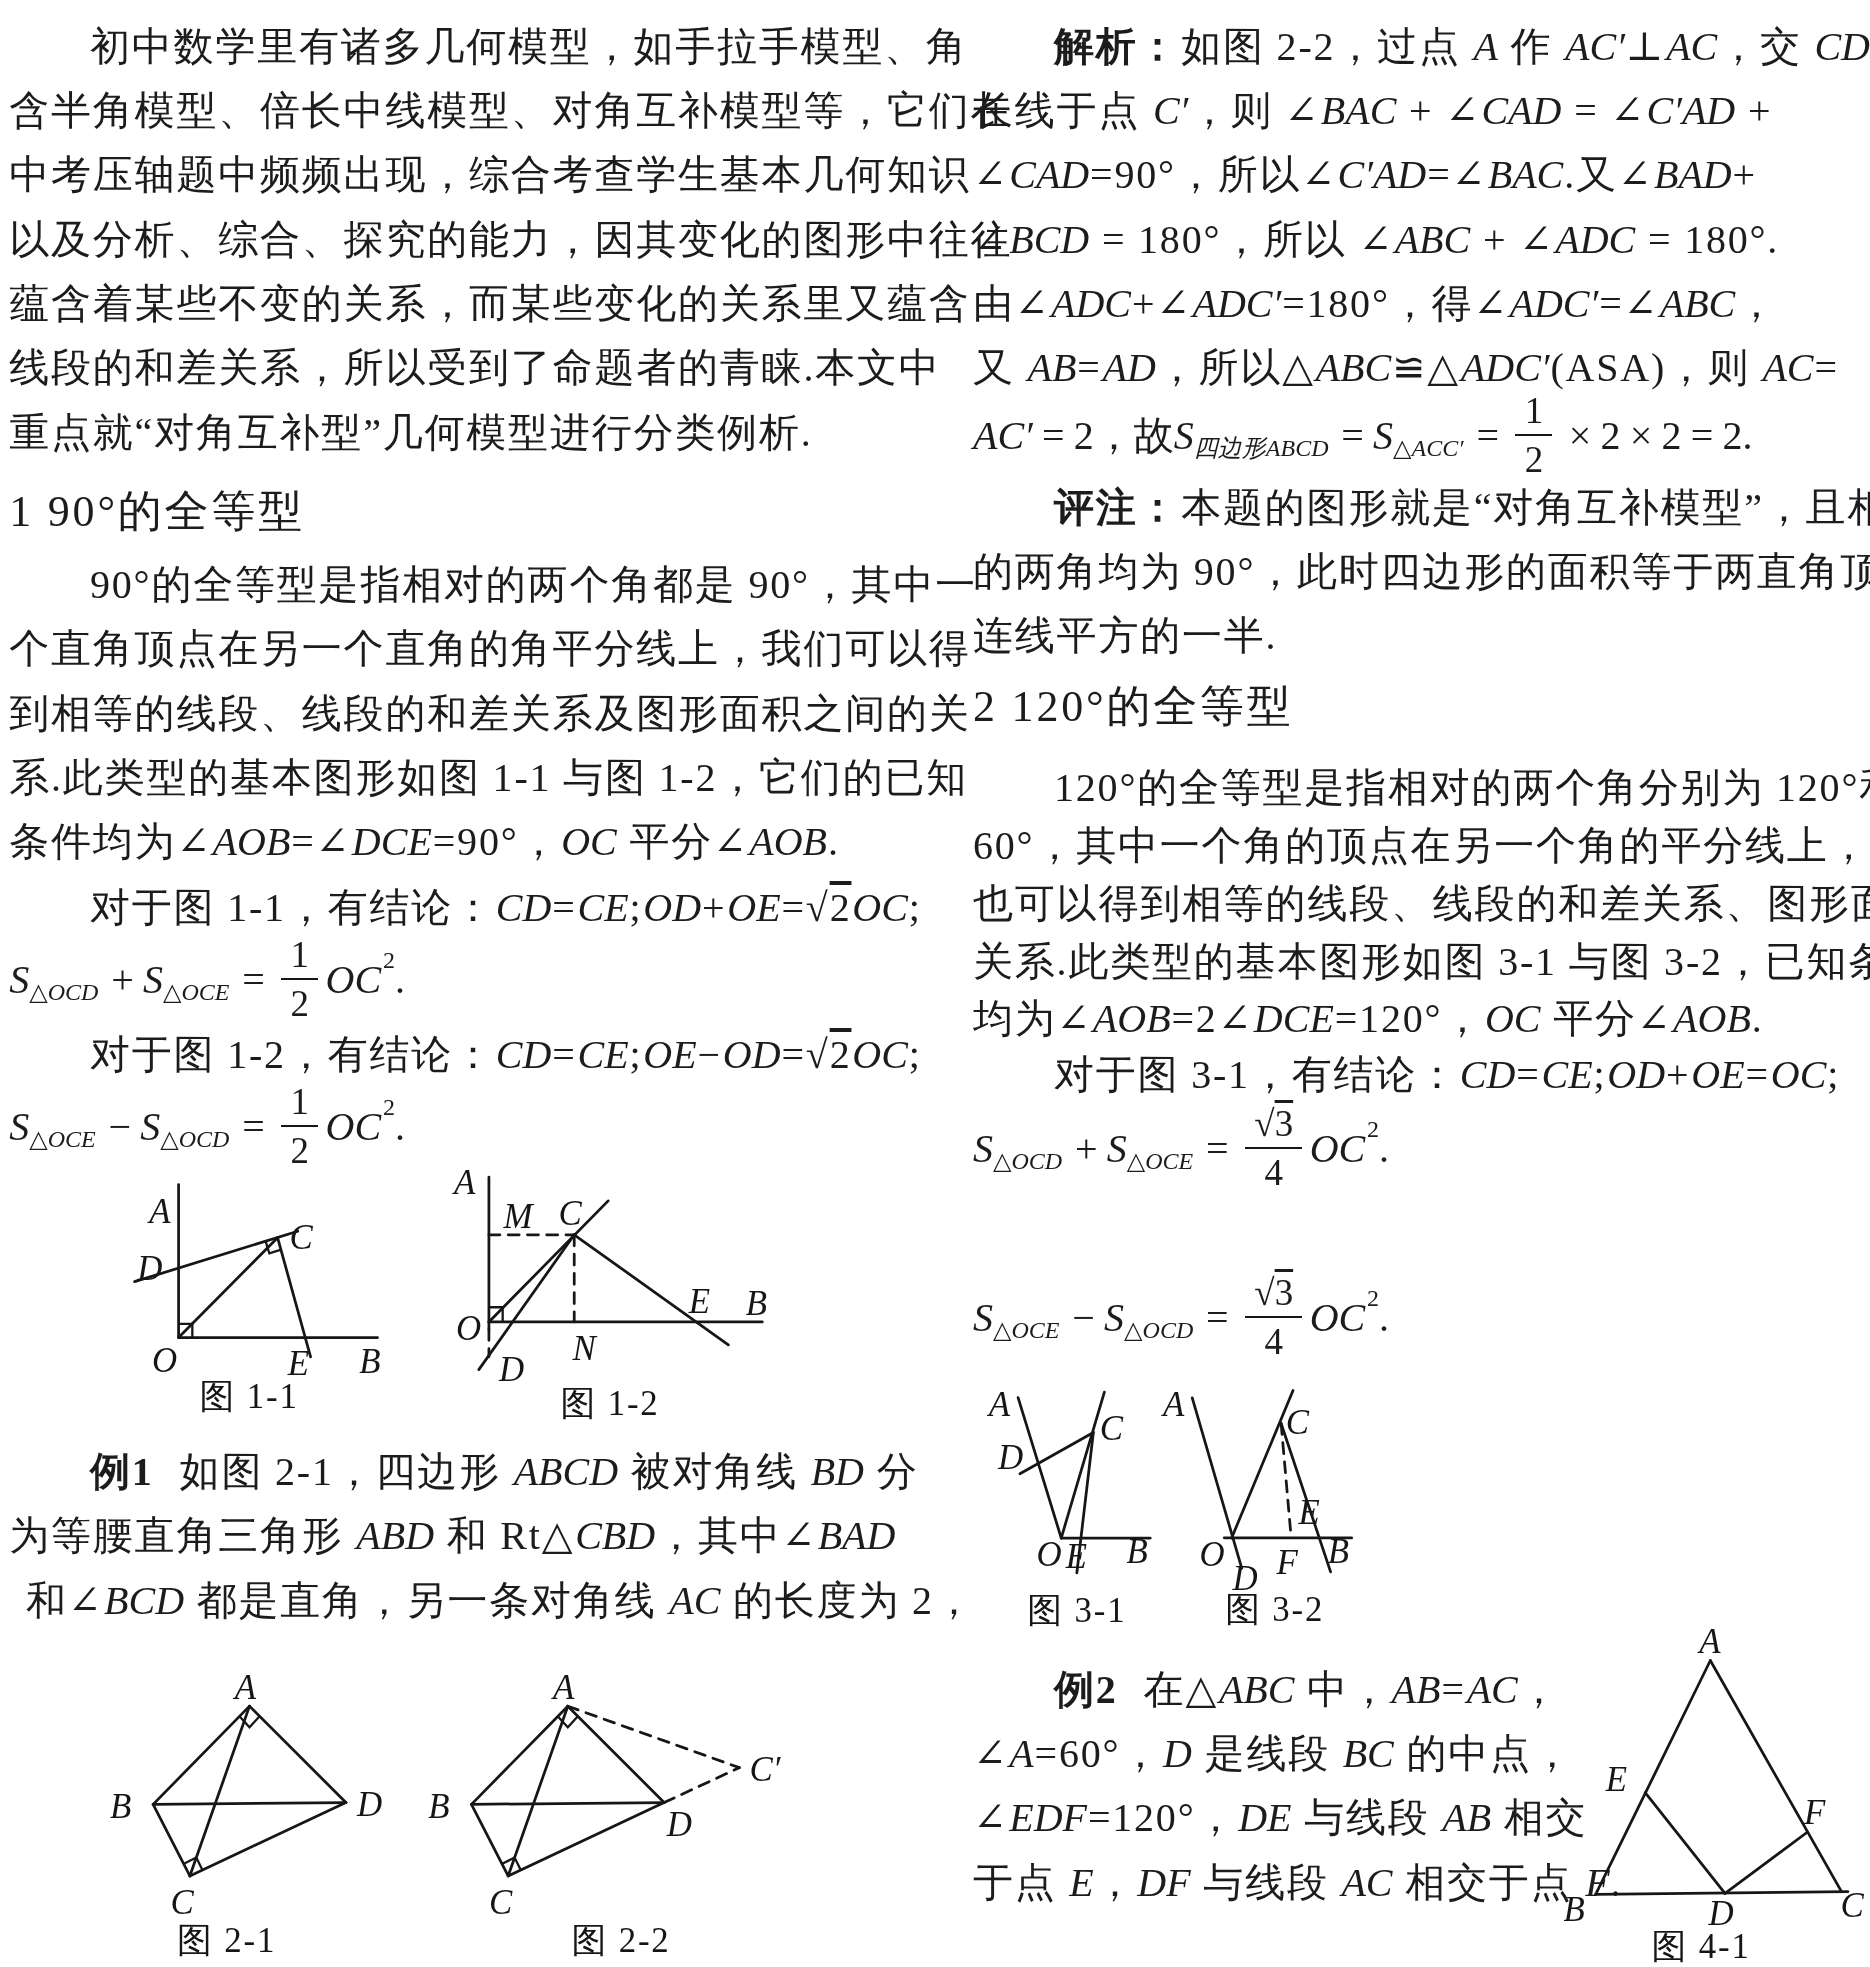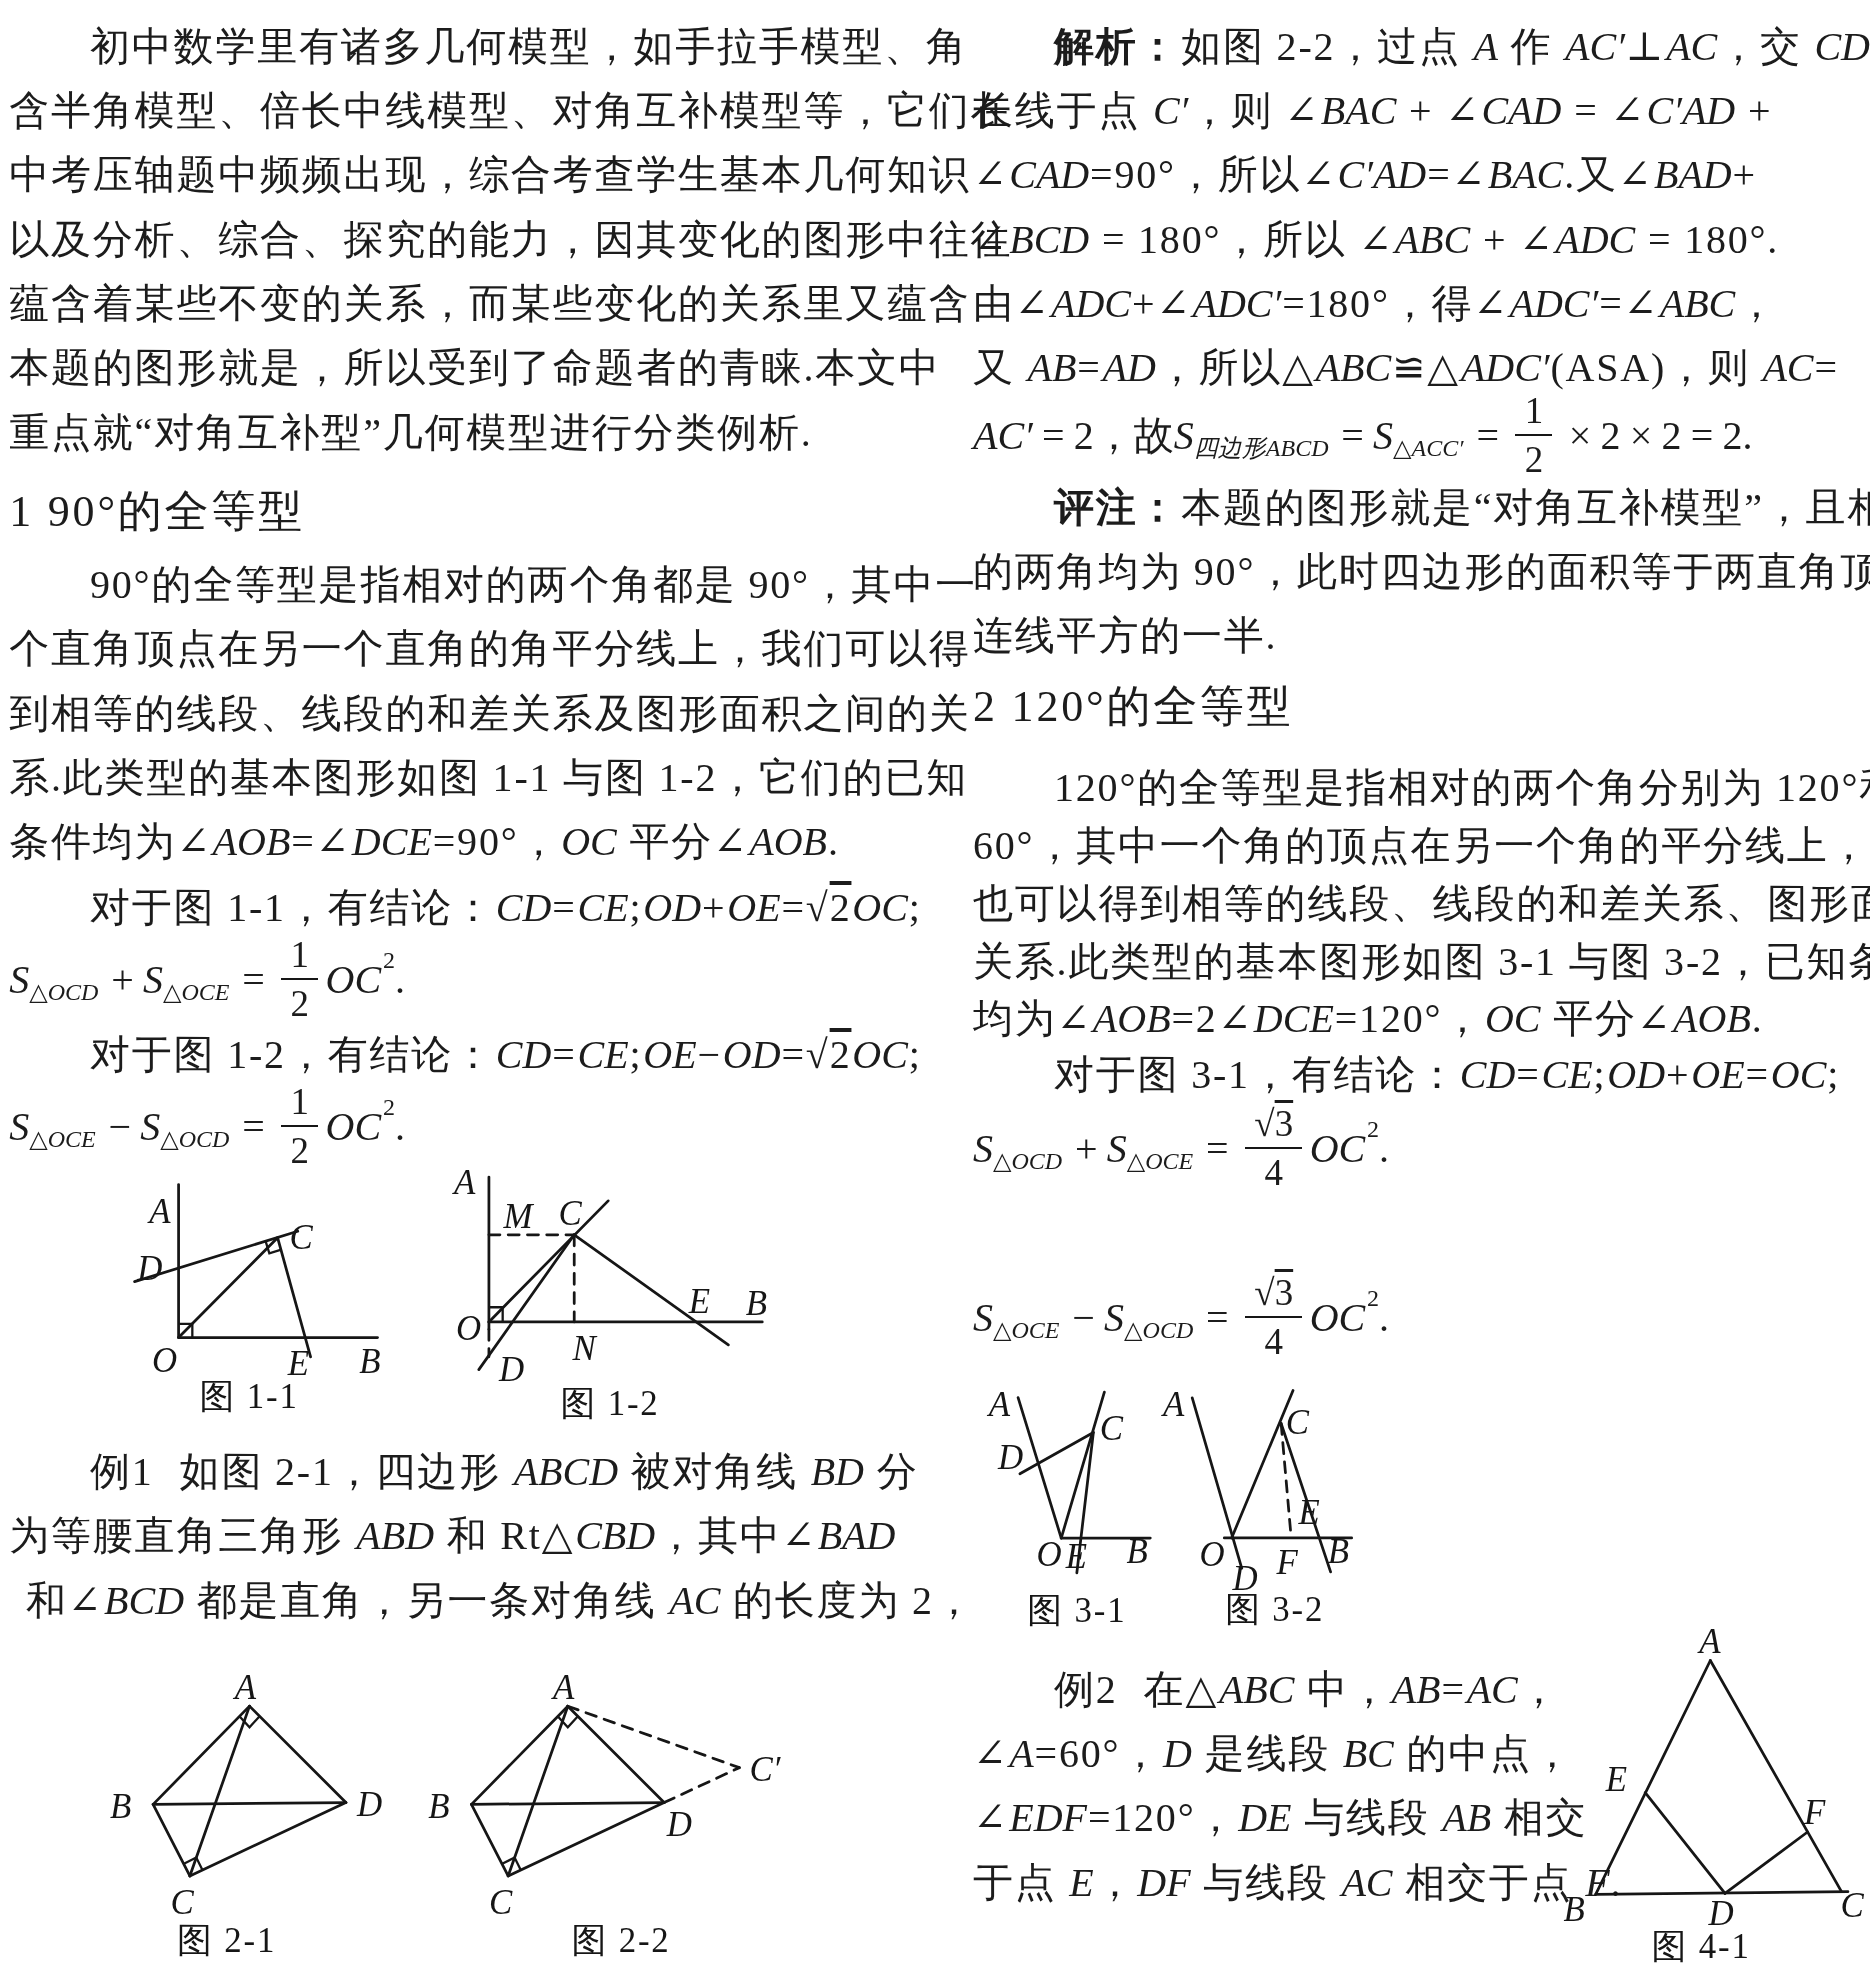--- a/index.html
+++ b/index.html
@@ -2,21 +2,21 @@
 <html style="font-size:14.7px"><head>
 <meta charset="utf-8">
 <style>
   html,body{margin:0;padding:0;background:#e8e8e8;}
   .page{position:relative;width:1871px;height:1968px;background:#ffffff;overflow:hidden;
         font-family:"Liberation Serif","DejaVu Serif",serif;color:#1c1c1c;}
   .tl{position:absolute;font-size:40px;line-height:46px;white-space:nowrap;letter-spacing:1.8px;}
   .tl i{font-style:italic;letter-spacing:0px;padding:0 0.9px;}
   .rad{text-decoration:overline;}
   .hd{position:absolute;font-size:44px;font-weight:normal;white-space:nowrap;letter-spacing:2.8px;}
-  b.lab{font-weight:normal;margin-right:26px;}
+  b.lab{font-weight:bold;margin-right:26px;}
   b.lab2{font-weight:bold;margin-right:1.8px;}
   .formula{position:absolute;display:flex;align-items:center;font-size:40px;white-space:nowrap;}
   .formula i{font-style:italic;}
   .fsub{font-size:24px;vertical-align:baseline;position:relative;top:13px;font-style:italic;margin-right:3.7px;}
   .fsub i{font-style:italic;}
   .fsup{font-size:24px;position:relative;top:-18.4px;margin-left:1.8px;}
   .fop{font-style:normal;margin:0 9.2px;}
   .ftxt{font-style:normal;}
   .frac{display:inline-flex;flex-direction:column;align-items:center;margin:0 7.3px;font-size:37px;font-style:normal;}
   .fnum{display:block;padding:0 9.2px 1.8px 9.2px;border-bottom:2.8px solid #161616;text-align:center;}
@@ -31,21 +31,21 @@
 </head>
 <body>
 
 <div class="page">
 
   <div class="tl" style="left:9.2px;top:88px">含半角模型、倍长中线模型、对角互补模型等，它们在</div>
   <div class="tl" style="left:90px;top:24px">初中数学里有诸多几何模型，如手拉手模型、角</div>
   <div class="tl" style="left:9.2px;top:152px">中考压轴题中频频出现，综合考查学生基本几何知识</div>
   <div class="tl" style="left:9.2px;top:281px">蕴含着某些不变的关系，而某些变化的关系里又蕴含</div>
   <div class="tl" style="left:9.2px;top:217px">以及分析、综合、探究的能力，因其变化的图形中往往</div>
-  <div class="tl" style="left:9.2px;top:345px">本题的图形就是，所以受到了命题者的青睐.本文中</div>
+  <div class="tl" style="left:9.2px;top:345px">线段的和差关系，所以受到了命题者的青睐.本文中</div>
   <div class="tl" style="left:9.2px;top:410px">重点就“对角互补型”几何模型进行分类例析.</div>
 
   <div class="hd" style="left:9.2px;top:482px">1 90°的全等型</div>
 
   <div class="tl" style="left:90px;top:562px">90°的全等型是指相对的两个角都是 90°，其中一</div>
   <div class="tl" style="left:9.2px;top:626px">个直角顶点在另一个直角的角平分线上，我们可以得</div>
   <div class="tl" style="left:9.2px;top:691px">到相等的线段、线段的和差关系及图形面积之间的关</div>
   <div class="tl" style="left:9.2px;top:755px">系.此类型的基本图形如图 1-1 与图 1-2，它们的已知</div>
   <div class="tl" style="left:9.2px;top:819px">条件均为∠<i>AOB</i>=∠<i>DCE</i>=90°，<i>OC</i> 平分∠<i>AOB</i>.</div>
 

